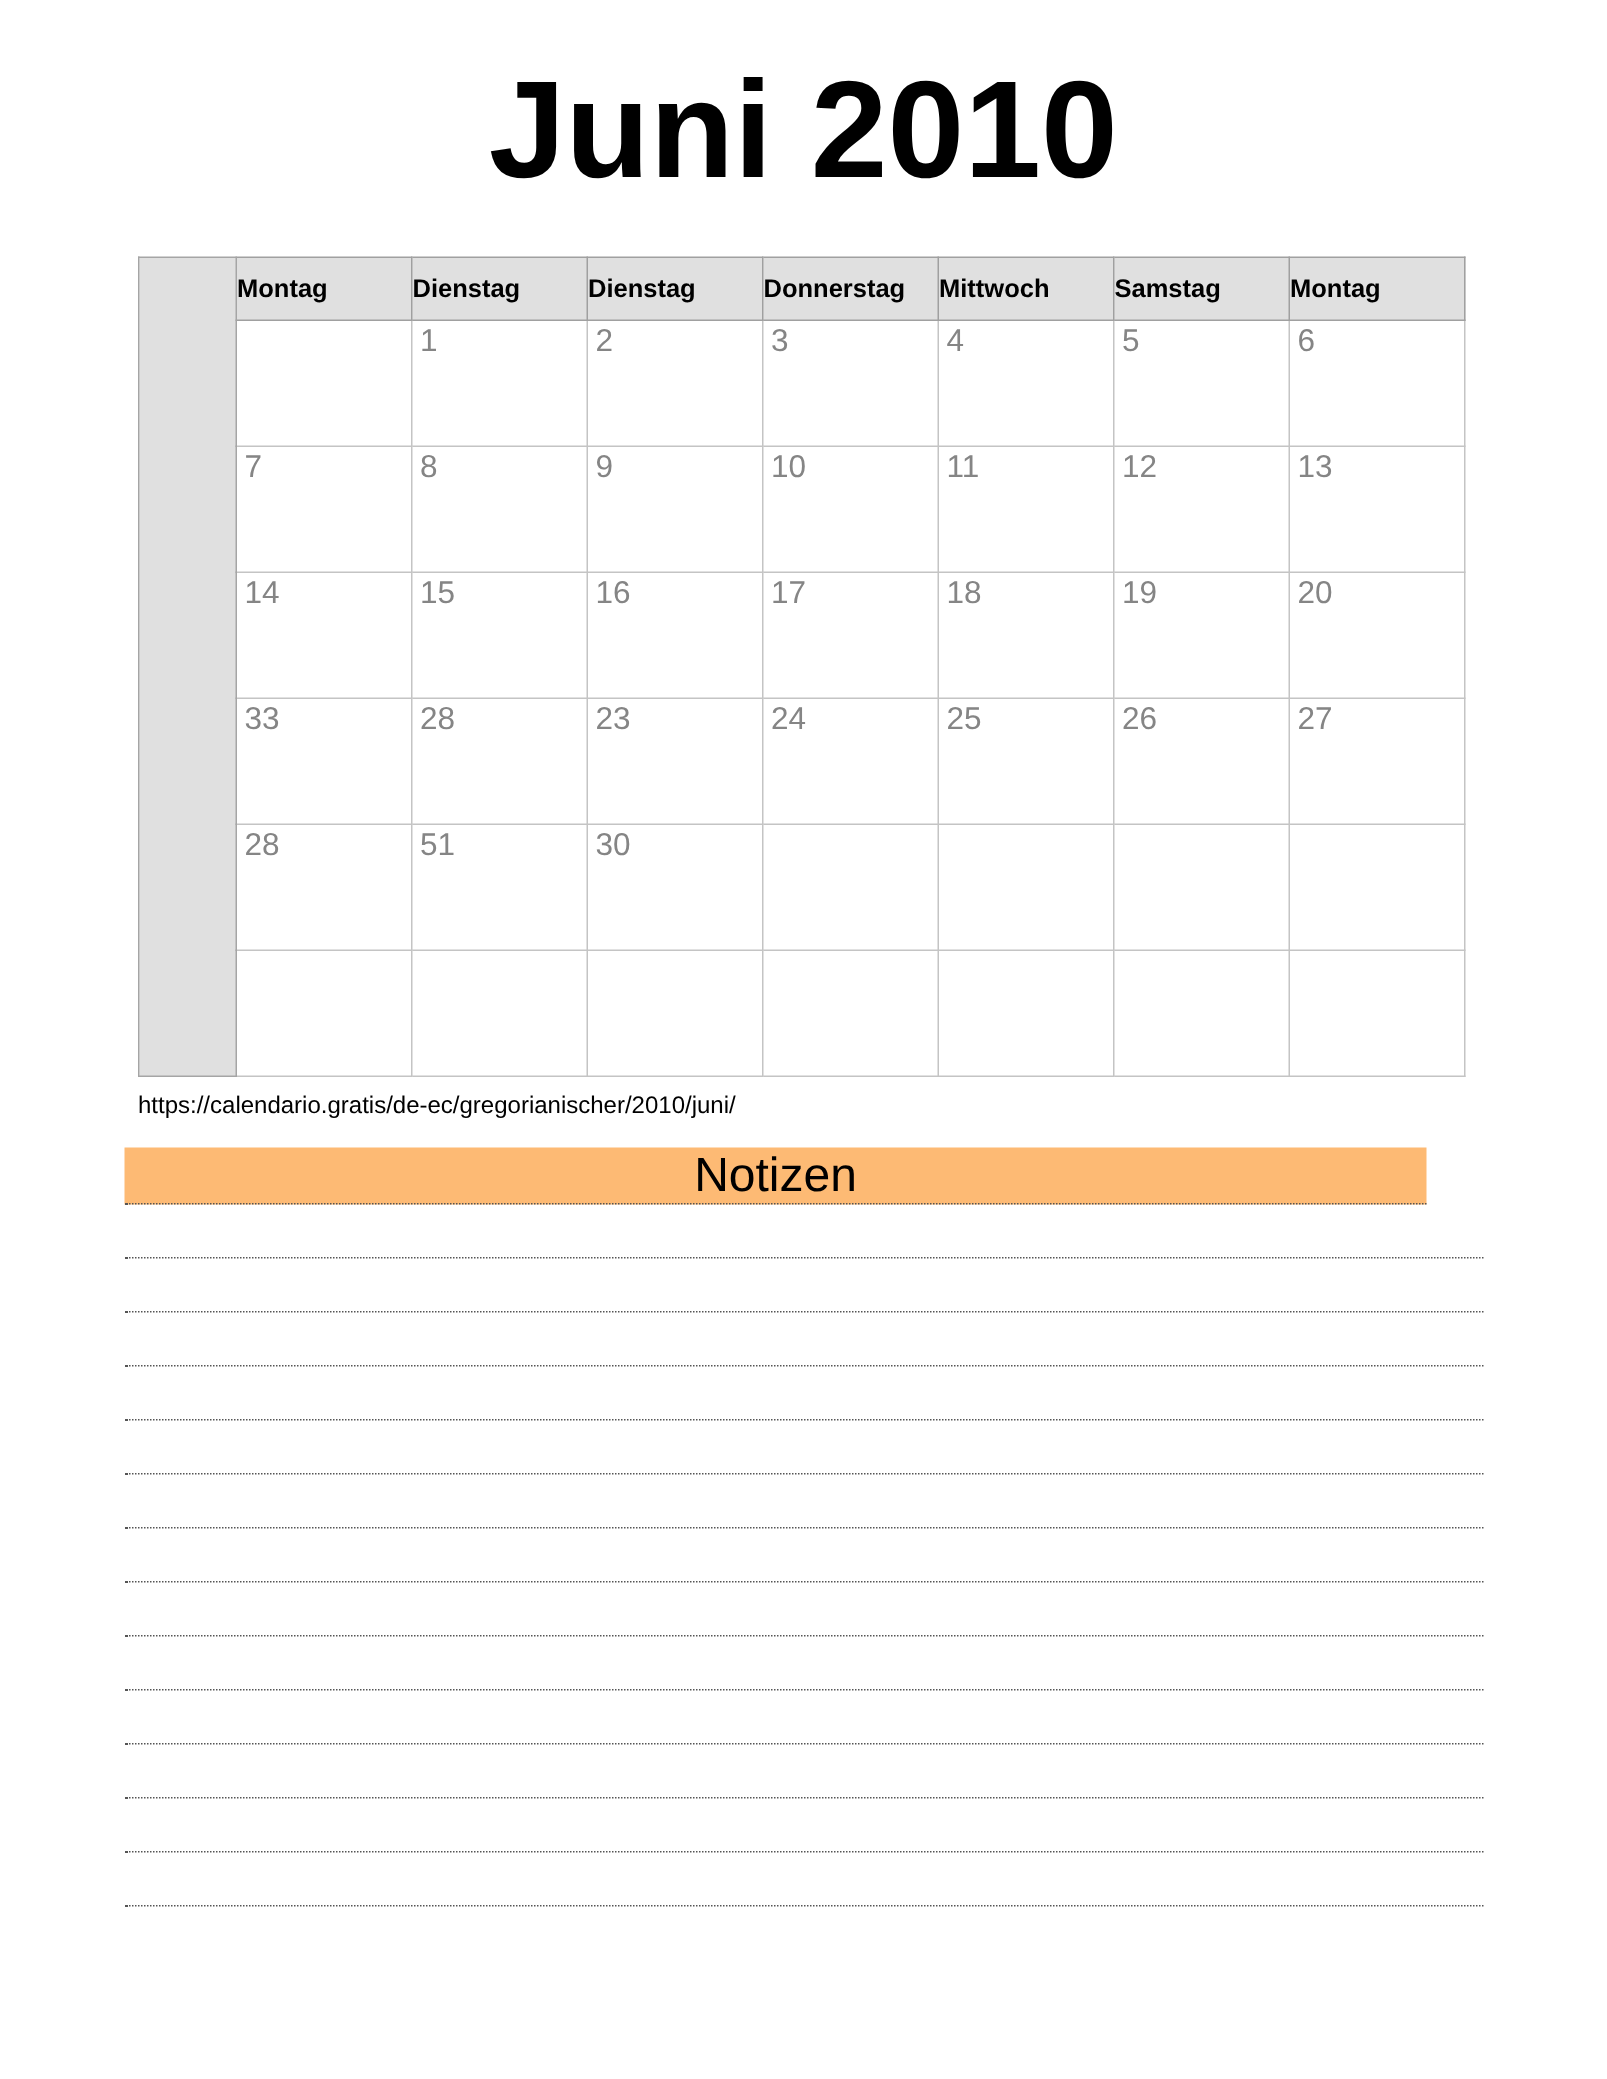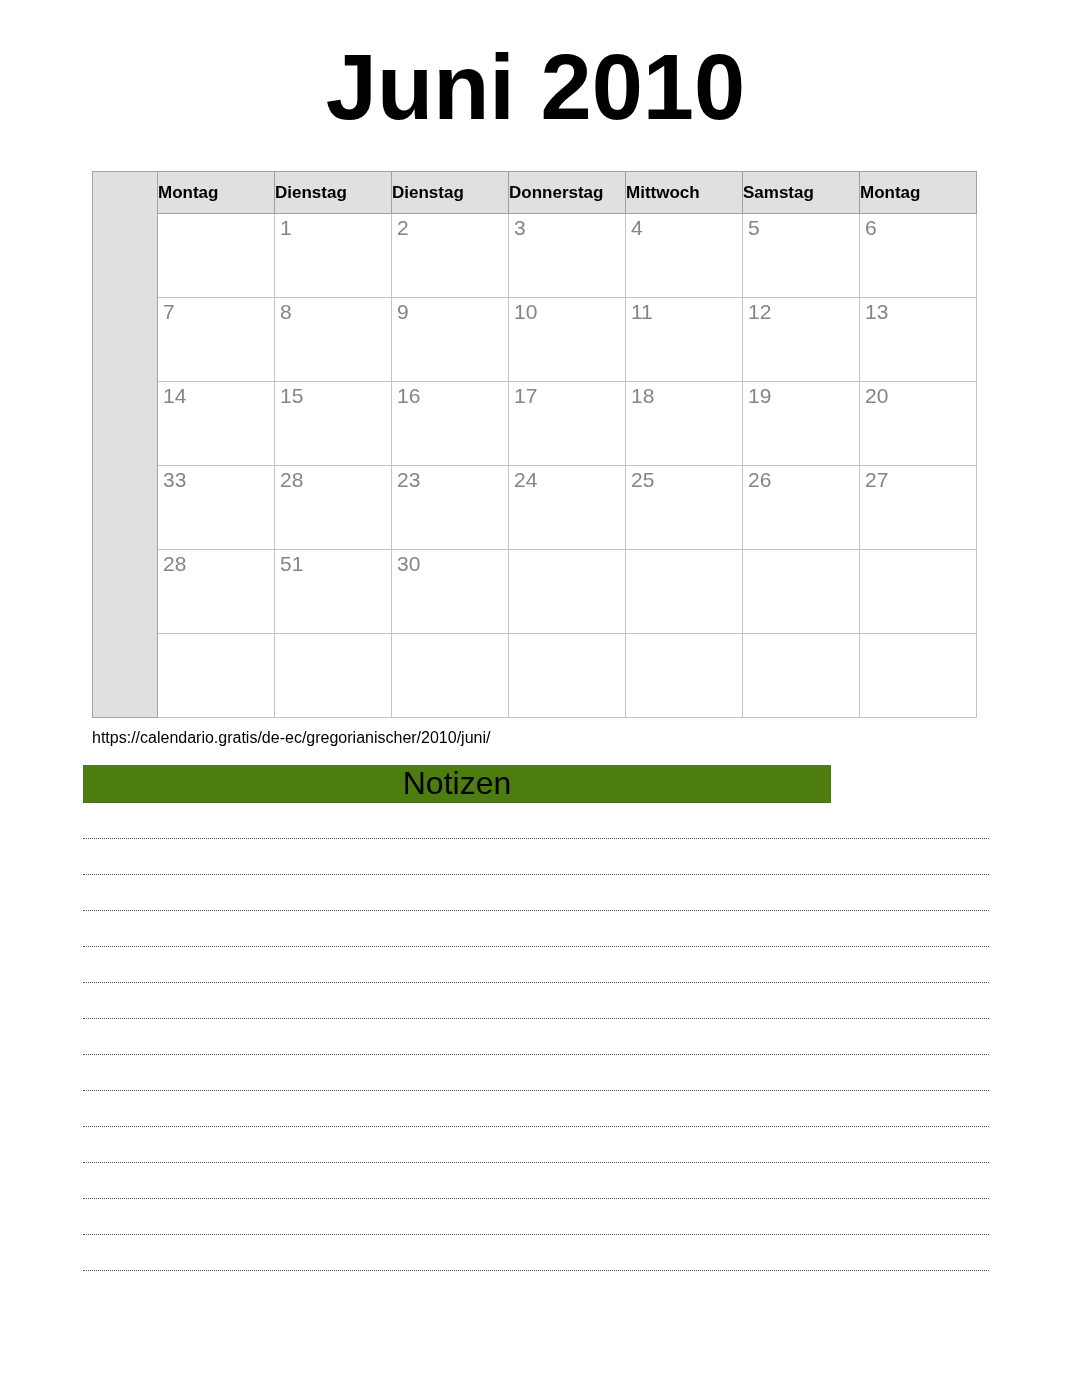--- a/index.html
+++ b/index.html
@@ -72,23 +72,23 @@
   .source-url {
     margin: 10px 0 17px 92px;
     font-size: 16px;
     line-height: 20px;
     color: #000000;
   }
 
   
   .notes-header {
     margin: 13px 0 0 83px;
-    width: 748px;
+    width: 868px;
     height: 38px;
-    background: #4d7c0f;
+    background: #fdba74;
     border-bottom: 1px dotted #555555;
     text-align: center;
     font-size: 32px;
     line-height: 36px;
     font-weight: 400;
     color: #000000;
   }
   .note-line {
     margin-left: 83px;
     width: 906px;

